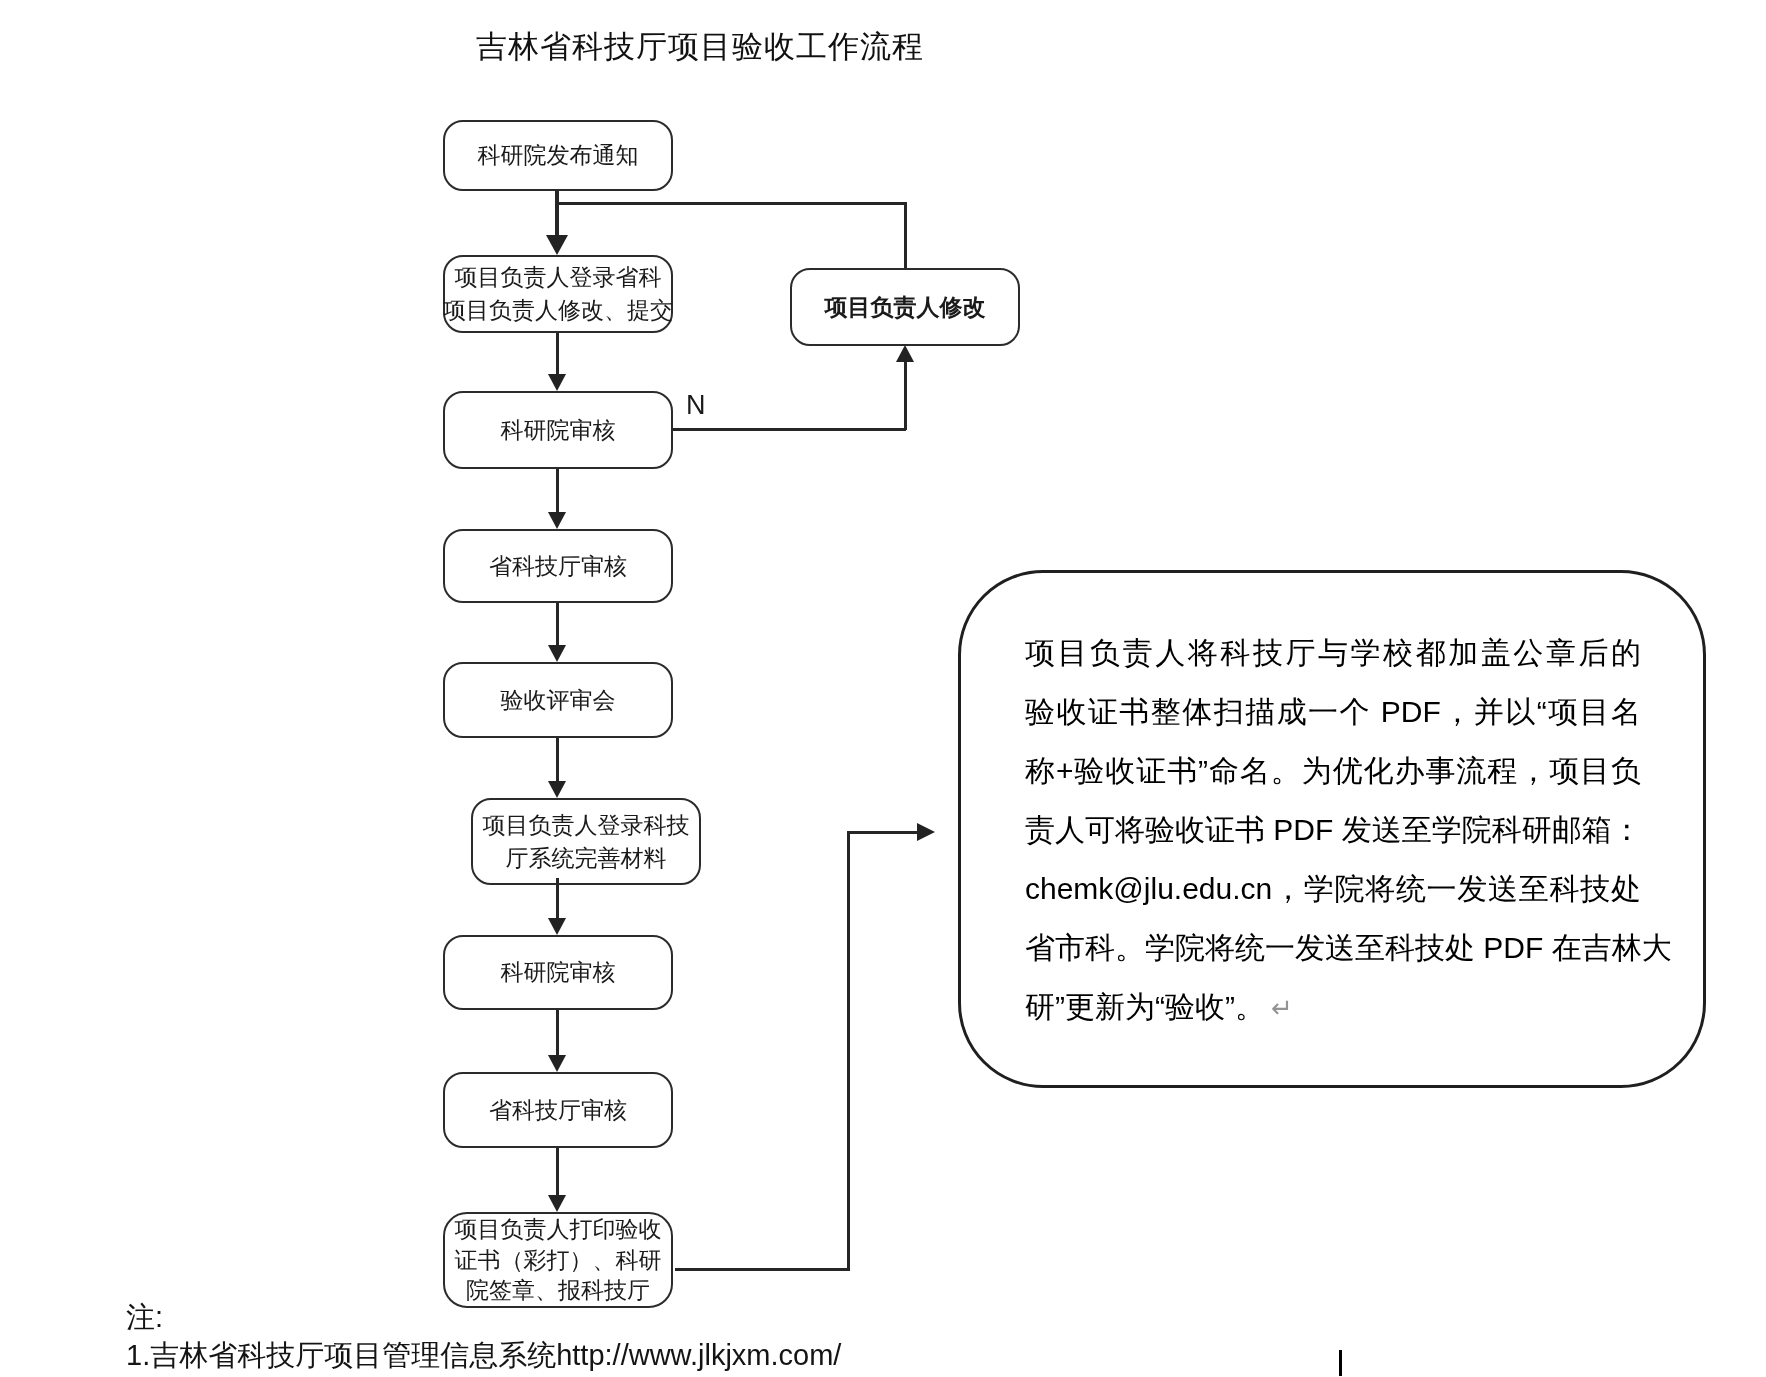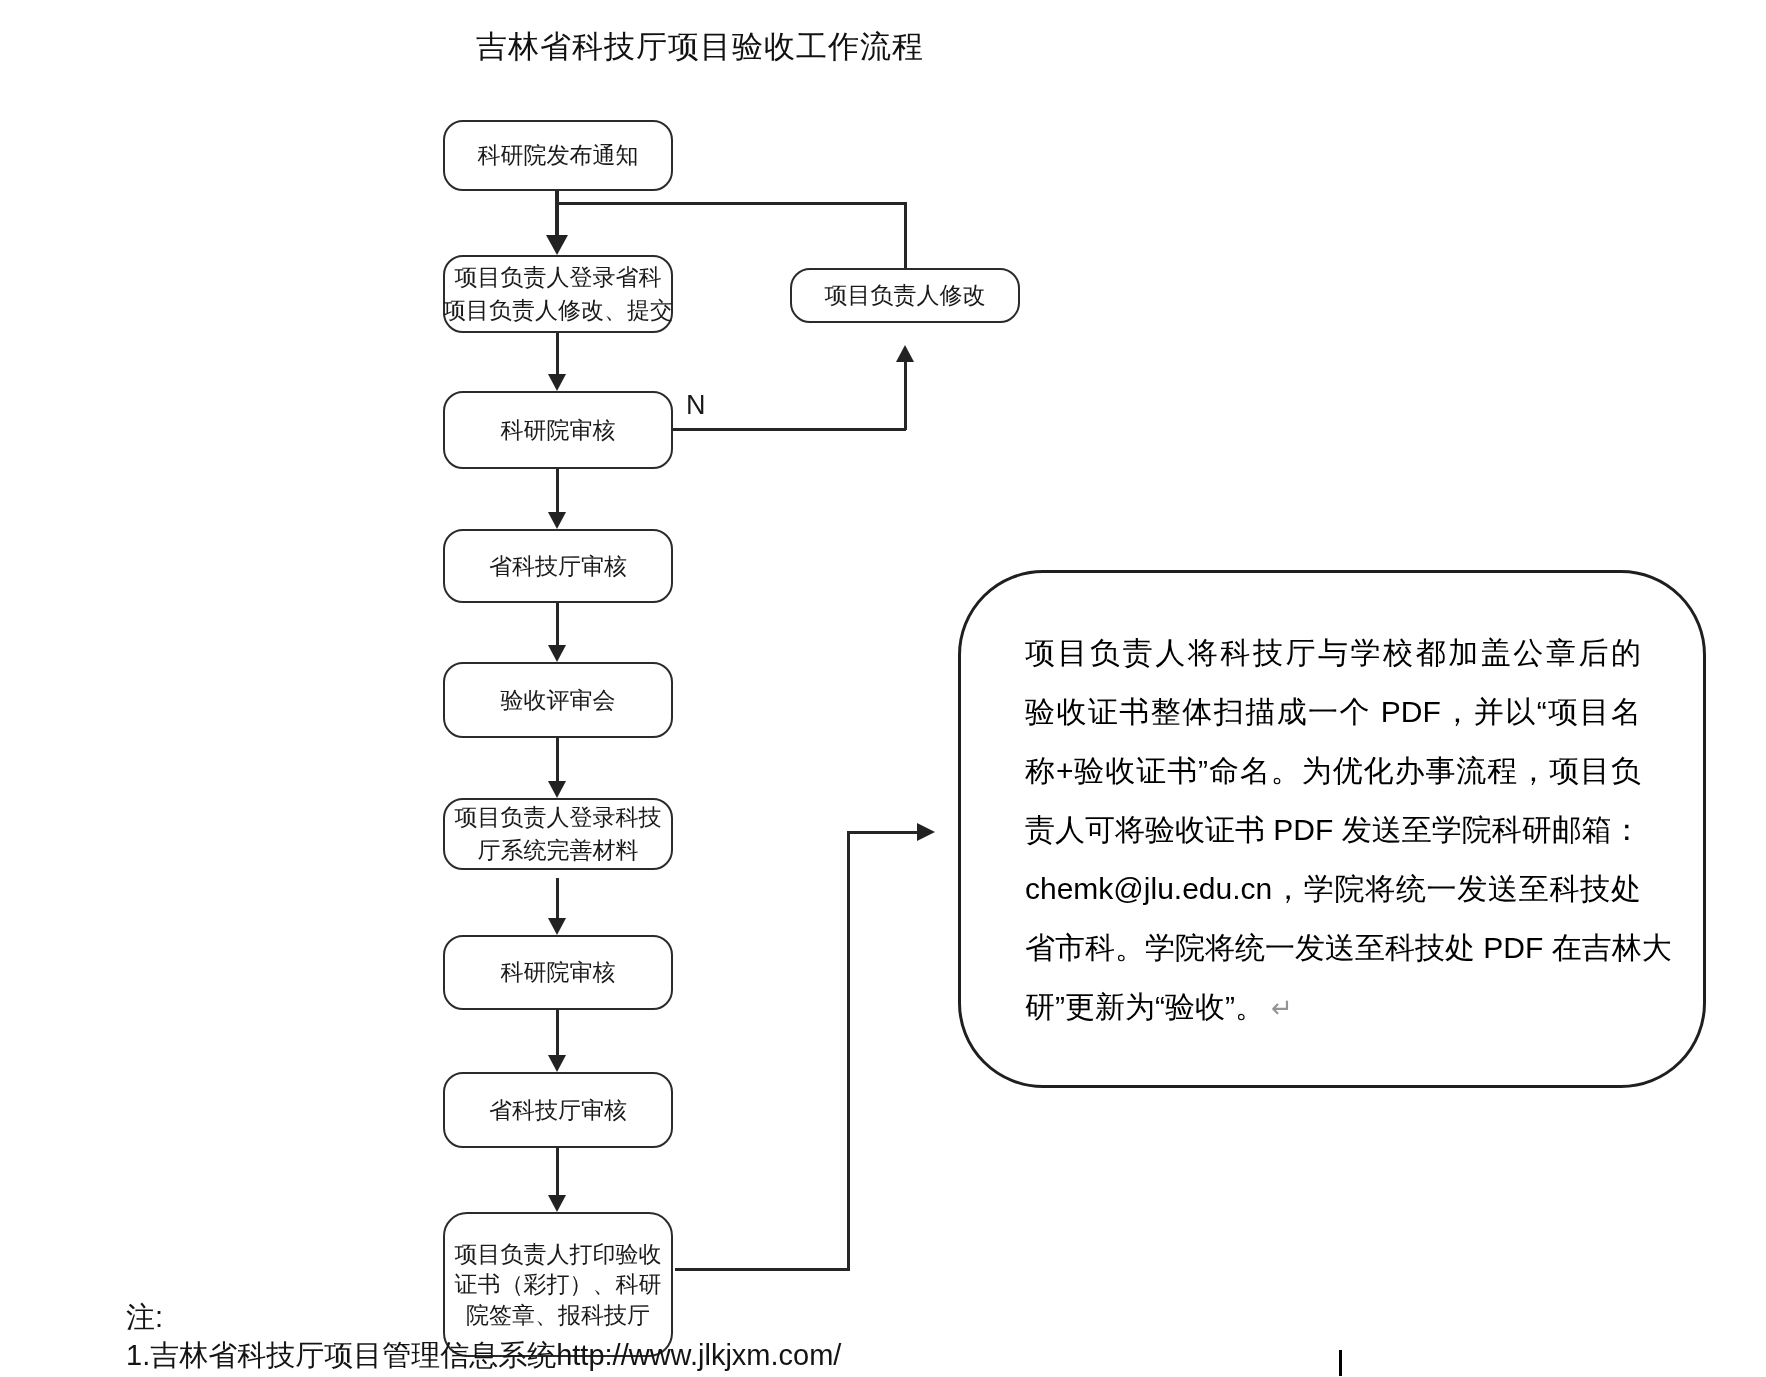--- a/index.html
+++ b/index.html
@@ -58,40 +58,40 @@
 </div>
 
 <div class="abs node" style="top:529px;height:74px;">
   <span>省科技厅审核</span>
 </div>
 
 <div class="abs node" style="top:662px;height:76px;justify-content:center;">
   <span>验收评审会</span>
 </div>
 
-<div class="abs node" style="top:798px;height:72px;">
+<div class="abs node" style="top:798px;height:87px;margin-left:28px;">
   <span>项目负责人登录科技</span>
   <span>厅系统完善材料</span>
 </div>
 
 <div class="abs node" style="top:935px;height:75px;">
   <span>科研院审核</span>
 </div>
 
 <div class="abs node" style="top:1072px;height:76px;">
   <span>省科技厅审核</span>
 </div>
 
-<div class="abs node" style="top:1212px;height:145px;border-radius:24px;line-height:1.33;">
+<div class="abs node" style="top:1212px;height:96px;border-radius:24px;line-height:1.33;">
   <span>项目负责人打印验收</span>
   <span>证书（彩打）、科研</span>
   <span>院签章、报科技厅</span>
 </div>
 
-<div class="abs node side" style="top:268px;height:55px;">
+<div class="abs node side" style="top:268px;height:78px;font-weight:bold;">
   <span>项目负责人修改</span>
 </div>
 
 <div class="abs vline" style="left:555px;top:191px;height:46px;width:4px;"></div>
 <div class="abs arr-down big" style="left:546px;top:235px;"></div>
 <div class="abs hline" style="left:557px;top:202px;width:349px;"></div>
 <div class="abs vline" style="left:904px;top:202px;height:66px;"></div>
 
 <div class="abs vline" style="left:556px;top:333px;height:43px;"></div>
 <div class="abs arr-down" style="left:548px;top:374px;"></div>

